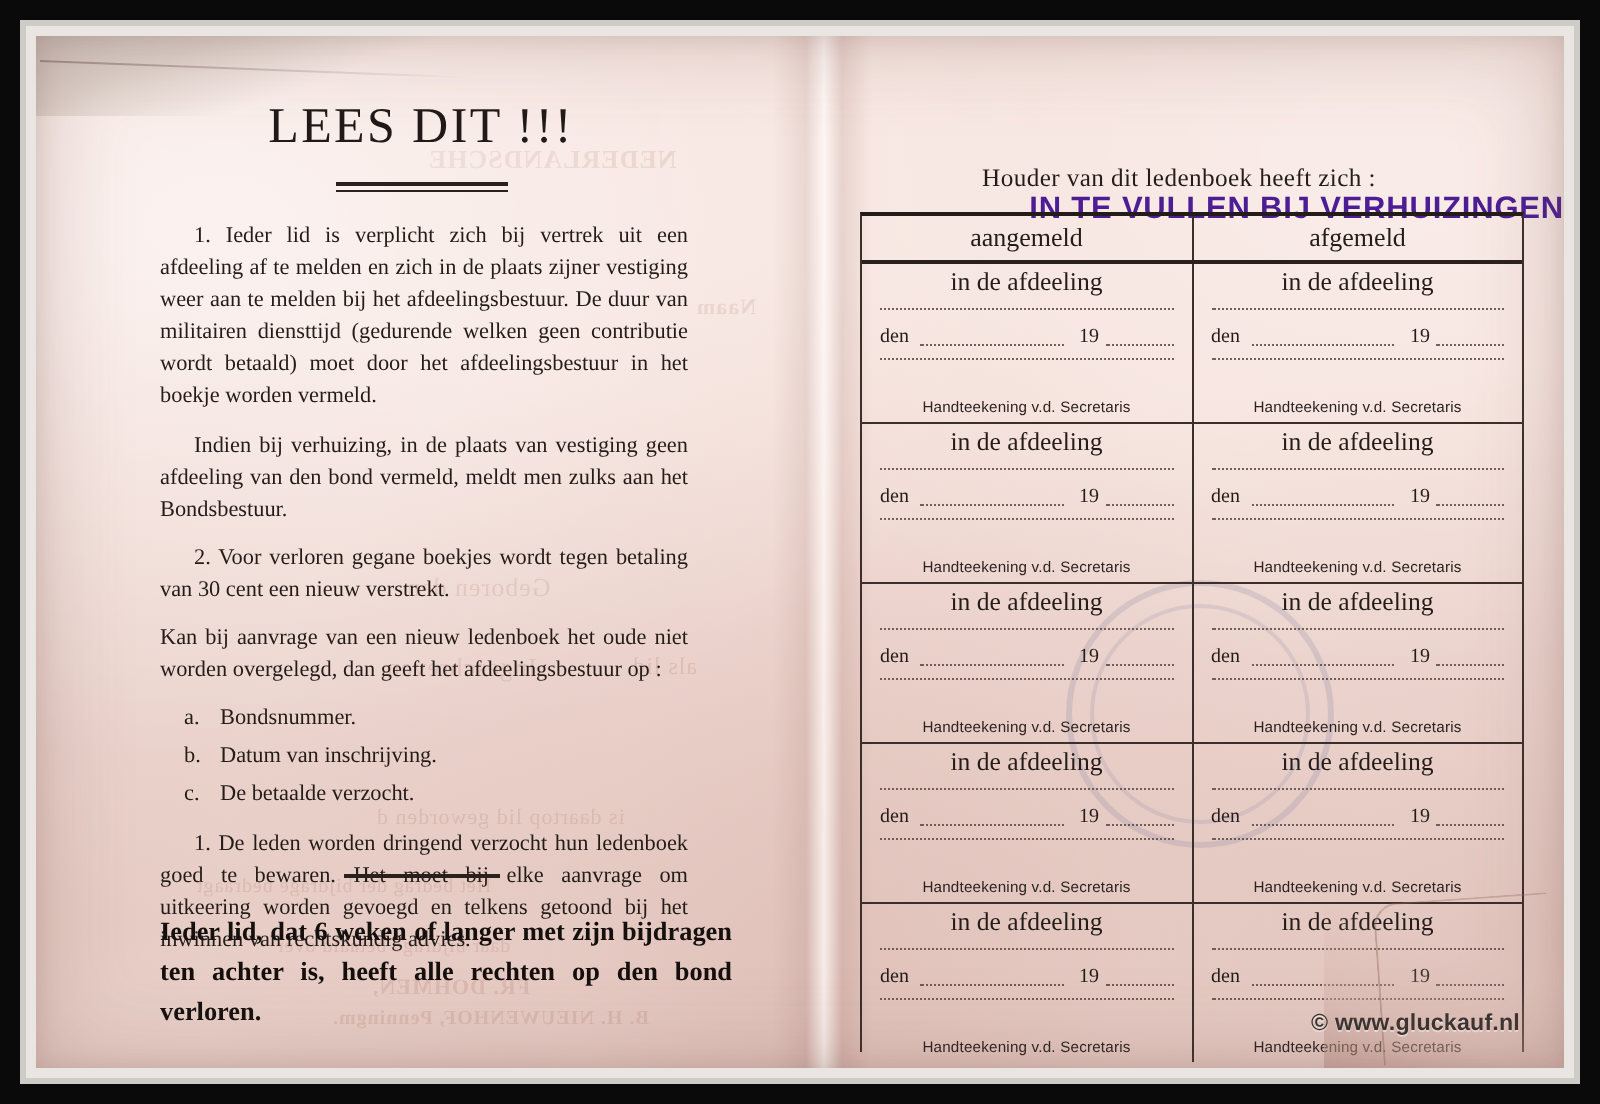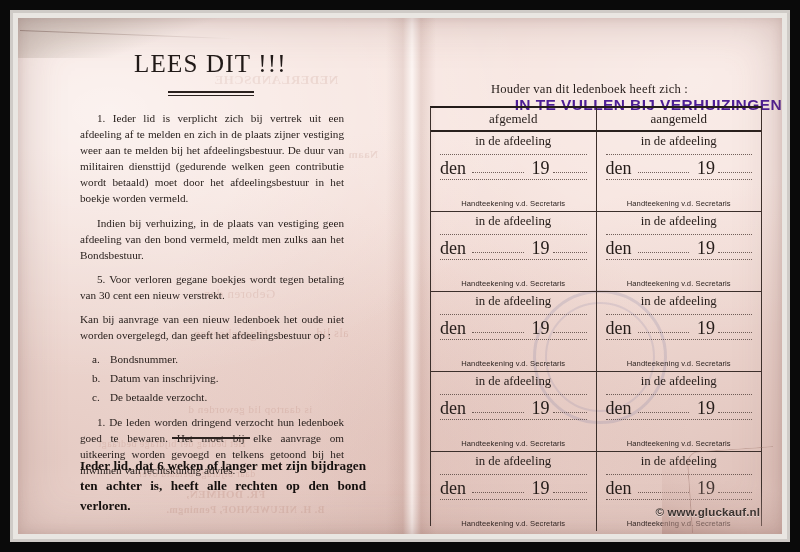--- a/index.html
+++ b/index.html
@@ -168,21 +168,21 @@
     font-size:12.8px;color:#241c19;font-family:"Liberation Serif",serif;
   }
   .dots{
     position:absolute;height:0;border-top:1.4px dotted #5b4a44;opacity:.85;
   }
   .dots.d1{left:9px;right:9px;top:22px;}
   .dots.d2{left:9px;right:9px;top:47px;}
   .den-line{
     position:absolute;left:9px;right:9px;top:28px;height:17px;
     display:flex;align-items:center;
-    font-size:18px;color:#241c19;font-family:"Liberation Serif",serif;
+    font-size:10px;color:#241c19;font-family:"Liberation Serif",serif;
   }
   .den-line .den{margin-right:4px;}
   .den-line .fill{
     flex:1;height:0;border-top:1.4px dotted #5b4a44;margin:7px 5px 0 2px;opacity:.85;
   }
   .den-line .nineteen{margin:0 3px;}
   .den-line .fill2{
     width:34px;height:0;border-top:1.4px dotted #5b4a44;margin:7px 0 0 0;opacity:.85;
   }
   .sig{
@@ -232,21 +232,21 @@
       </div>
 
     <div class="page page-left">
 
       <div class="lees-title">LEES DIT !!!</div>
       <div class="rule-double top"></div>
 
       <div class="body-col">
         <p>1.  Ieder lid is verplicht zich bij vertrek uit een afdeeling af te melden en zich in de plaats zijner vestiging weer aan te melden bij het afdeelingsbestuur. De duur van militairen diensttijd (gedurende welken geen contributie wordt betaald) moet door het afdeelingsbestuur in het boekje worden vermeld.</p>
         <p>Indien bij verhuizing, in de plaats van vestiging geen afdeeling van den bond vermeld, meldt men zulks aan het Bondsbestuur.</p>
-        <p>5.  Voor verloren gegane boekjes wordt tegen betaling van 30 cent een nieuw verstrekt.</p>
+        <p>2.  Voor verloren gegane boekjes wordt tegen betaling van 30 cent een nieuw verstrekt.</p>
         <p class="noind">Kan bij aanvrage van een nieuw ledenboek het oude niet worden overgelegd, dan geeft het afdeelingsbestuur op :</p>
         <ol class="abc">
           <li>
             <span class="mk">a.</span>
             <span>Bondsnummer.</span>
           </li>
           <li>
             <span class="mk">b.</span>
             <span>Datum van inschrijving.</span>
           </li>
@@ -265,22 +265,22 @@
 
     <div class="page page-right">
       <div class="rp-title">IN TE VULLEN BIJ VERHUIZINGEN</div>
       <div class="rp-sub">Houder van dit ledenboek heeft zich :</div>
     </div>
 
     <div class="stamp"></div>
 
     <div id="vultable">
       <div class="hdr">
+        <div class="cell">aangemeld</div>
         <div class="cell">afgemeld</div>
-        <div class="cell">aangemeld</div>
       </div>
       <div class="blocks" id="table-blocks">
           <div class="blk">
             <div class="half">
               <div class="l-afd">in de afdeeling</div>
               <div class="dots d1"></div>
               <div class="den-line">
                 <span class="den">den</span>
                 <span class="fill"></span>
                 <span class="nineteen">19</span>

